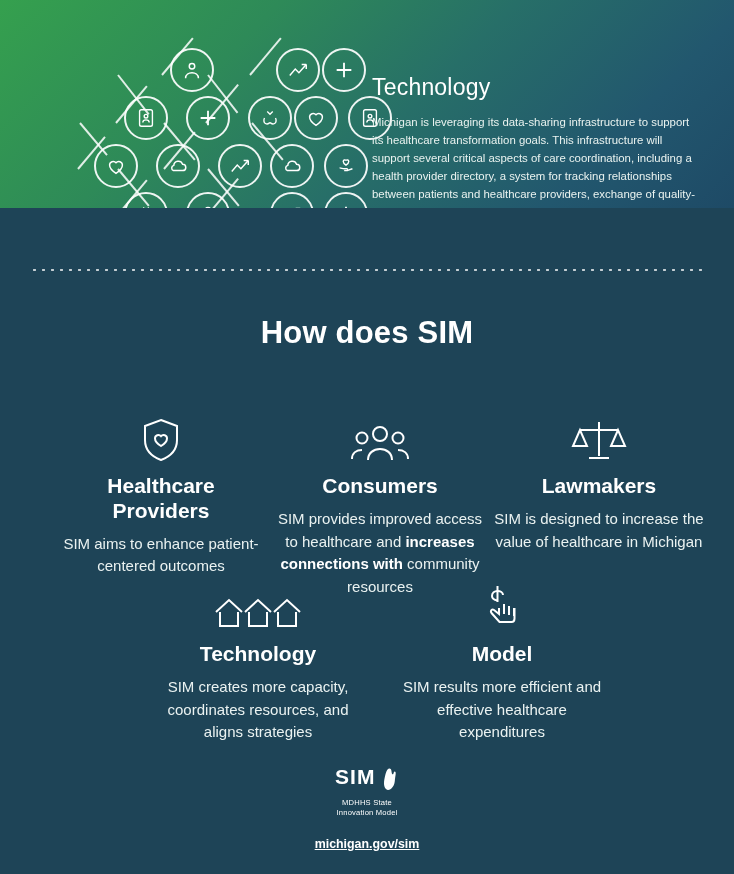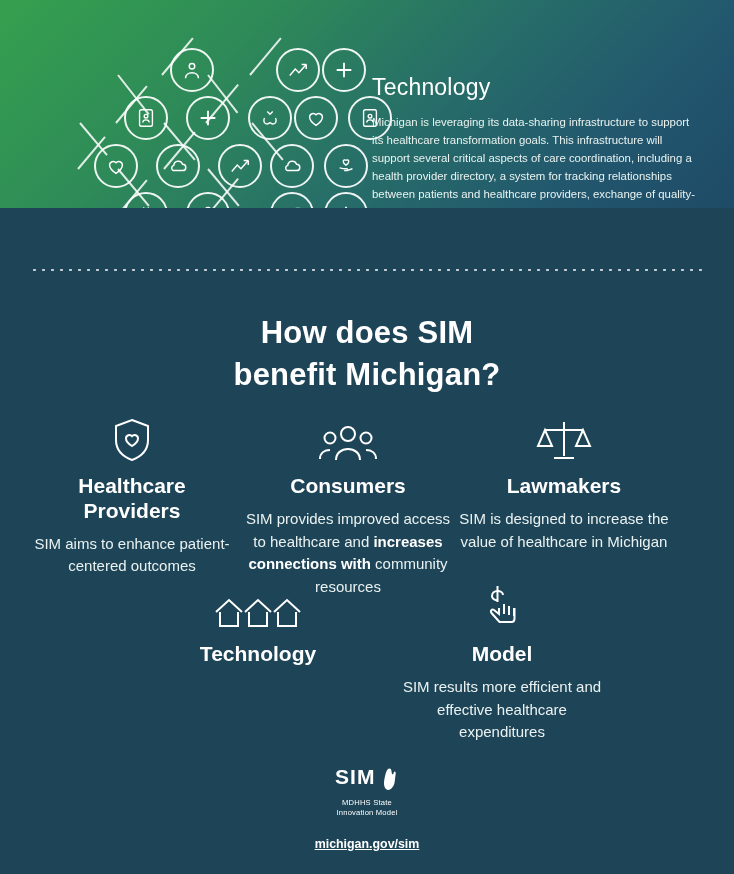--- a/index.html
+++ b/index.html
@@ -96,24 +96,24 @@
     font-weight: bold;
     line-height: 1.36;
     letter-spacing: .2px;
     margin-top: 12px;
   }
 
   
   .benefits-row-1 {
     position: absolute;
     top: 412px;
-    left: 24px;
+    left: 53px;
     width: 654px;
     display: flex;
-    justify-content: flex-start;
+    justify-content: space-between;
   }
   .benefits-row-2 {
     position: absolute;
     top: 580px;
     left: 150px;
     width: 460px;
     display: flex;
     justify-content: space-between;
   }
   .benefit {
@@ -316,21 +316,20 @@
   <div class="tech-text">
     <h2 class="tech-title">Technology</h2>
     <p class="tech-body">Michigan is leveraging its data-sharing infrastructure to support its healthcare transformation goals. This infrastructure will support several critical aspects of care coordination, including a health provider directory, a system for tracking relationships between patients and healthcare providers, exchange of quality-related data and performance results, and admission-discharge-transfer notifications.</p>
   </div>
 </div>
 
 <div class="divider"></div>
 
 <div class="headline">
   <div>How does SIM</div>
-  <div>benefit Michigan?</div>
 </div>
 
 <div class="benefits-row-1">
 
   <div class="benefit">
     <div class="b-icon">
       <svg width="44" height="48" viewBox="0 0 44 48" fill="none" stroke="#fff" stroke-width="2">
         <path d="M22 4L38 10v14c0 11-8 17-16 20C14 41 6 35 6 24V10L22 4z"></path>
         <path d="M22 30s-6-3.8-6-7.6a3.4 3.4 0 016-2.2 3.4 3.4 0 016 2.2C28 26.2 22 30 22 30z"></path>
       </svg>
@@ -379,20 +378,21 @@
       <svg width="92" height="40" viewBox="0 0 92 40" fill="none" stroke="#fff" stroke-width="2">
         <path d="M4 20L17 8l13 12"></path>
           <path d="M8 20v14h18V20"></path>
         <path d="M33 20L46 8l13 12"></path>
           <path d="M37 20v14h18V20"></path>
         <path d="M62 20L75 8l13 12"></path>
           <path d="M66 20v14h18V20"></path>
       </svg>
     </div>
     <h3>Technology</h3>
+    <p class="b">SIM creates more capacity, coordinates resources, and aligns strategies</p>
   </div>
 
   <div class="benefit">
     <div class="b-icon">
       <svg width="48" height="52" viewBox="0 0 48 52" fill="none" stroke="#fff" stroke-width="2">
         <path d="M14 16c0-3 2.5-5 5.5-5s5.5 1.5 5.5 4"></path>
         <path d="M19.5 6v16"></path>
         <path d="M14 16c0 3 2.5 4 5.5 4.5"></path>
         <path d="M26 24v10"></path>
         <path d="M31 26v9M36 28v8"></path>

